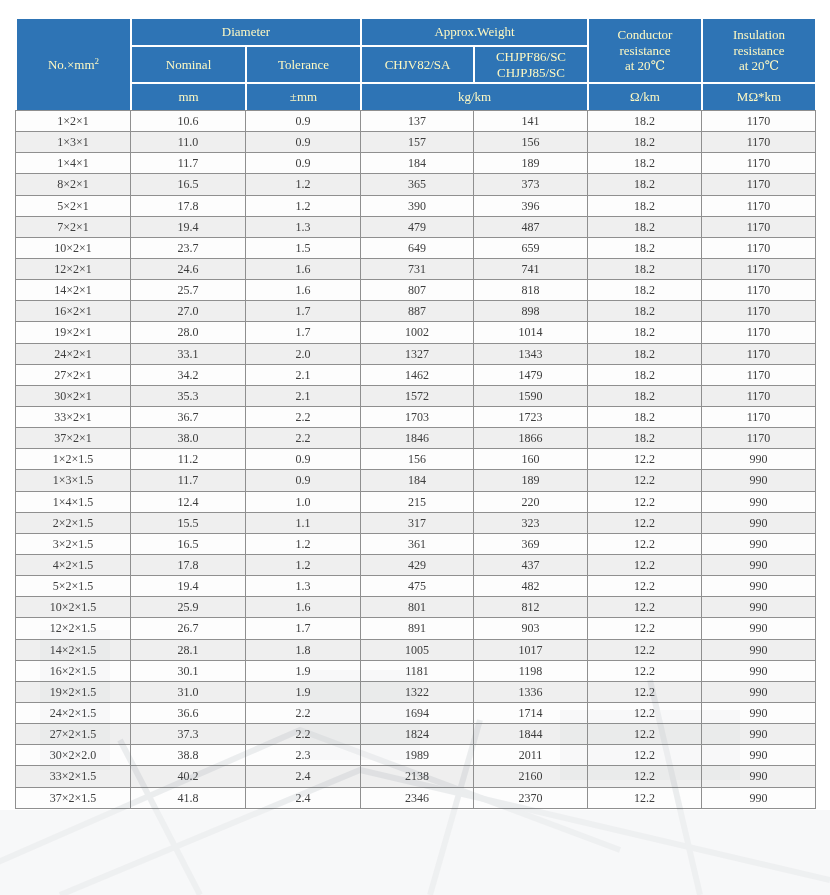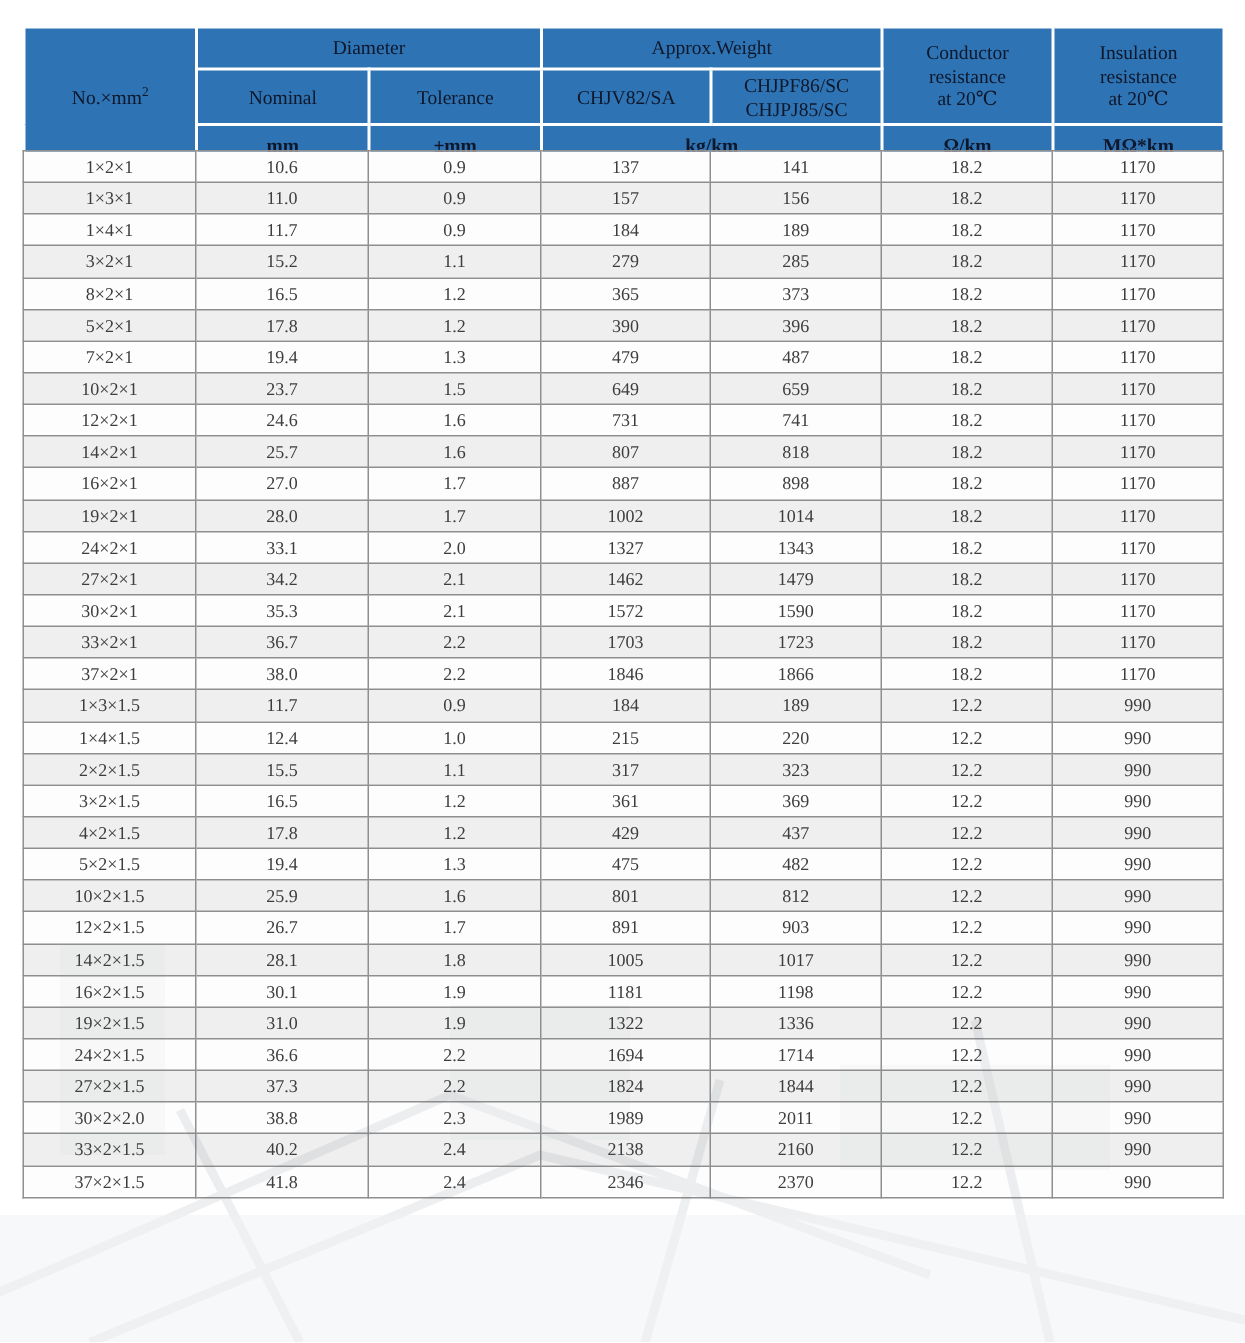--- a/index.html
+++ b/index.html
@@ -21,34 +21,34 @@
   table{border-spacing:0;table-layout:fixed;}
 
   
   .header-table{
     position:absolute;left:15px;top:17px;width:800px;
     border-collapse:collapse;z-index:2;
   }
   .header-table td{
     background:var(--header-bg,#2e74b5);
     border:2px solid #ffffff;
-    color:#0f172a;
+    color:#fef9c3;
     text-align:center;vertical-align:middle;
     font-size:13px;line-height:1.22;
     padding:0 2px;
   }
   .header-table tr.hrA td{height:26px;}
   .header-table tr.hrB td{height:35px;}
-  .header-table tr.hrC td{height:26px;font-weight:bold;}
+  .header-table tr.hrC td{height:26px;}
   .pre{white-space:pre-line;}
   .header-table sup{font-size:9px;vertical-align:super;line-height:0;}
 
   
   .data-table{
-    position:absolute;left:15px;top:100px;width:800px;
+    position:absolute;left:15px;top:110px;width:800px;
     border-collapse:collapse;z-index:2;
   }
   .data-table td{
     border:1px solid #8f8f8f;
     height:20.15px;
     text-align:center;vertical-align:middle;
     font-size:12px;color:#3d3d3d;
     background:#fdfdfd;
     padding:0 2px;line-height:1;
   }
@@ -155,29 +155,20 @@
         <tr>
           <td>1×4×1</td>
           <td>11.7</td>
           <td>0.9</td>
           <td>184</td>
           <td>189</td>
           <td>18.2</td>
           <td>1170</td>
         </tr>
         <tr>
-          <td>3×2×1</td>
-          <td>15.2</td>
-          <td>1.1</td>
-          <td>279</td>
-          <td>285</td>
-          <td>18.2</td>
-          <td>1170</td>
-        </tr>
-        <tr>
           <td>8×2×1</td>
           <td>16.5</td>
           <td>1.2</td>
           <td>365</td>
           <td>373</td>
           <td>18.2</td>
           <td>1170</td>
         </tr>
         <tr>
           <td>5×2×1</td>
@@ -281,20 +272,29 @@
         <tr>
           <td>37×2×1</td>
           <td>38.0</td>
           <td>2.2</td>
           <td>1846</td>
           <td>1866</td>
           <td>18.2</td>
           <td>1170</td>
         </tr>
         <tr>
+          <td>1×2×1.5</td>
+          <td>11.2</td>
+          <td>0.9</td>
+          <td>156</td>
+          <td>160</td>
+          <td>12.2</td>
+          <td>990</td>
+        </tr>
+        <tr>
           <td>1×3×1.5</td>
           <td>11.7</td>
           <td>0.9</td>
           <td>184</td>
           <td>189</td>
           <td>12.2</td>
           <td>990</td>
         </tr>
         <tr>
           <td>1×4×1.5</td>

